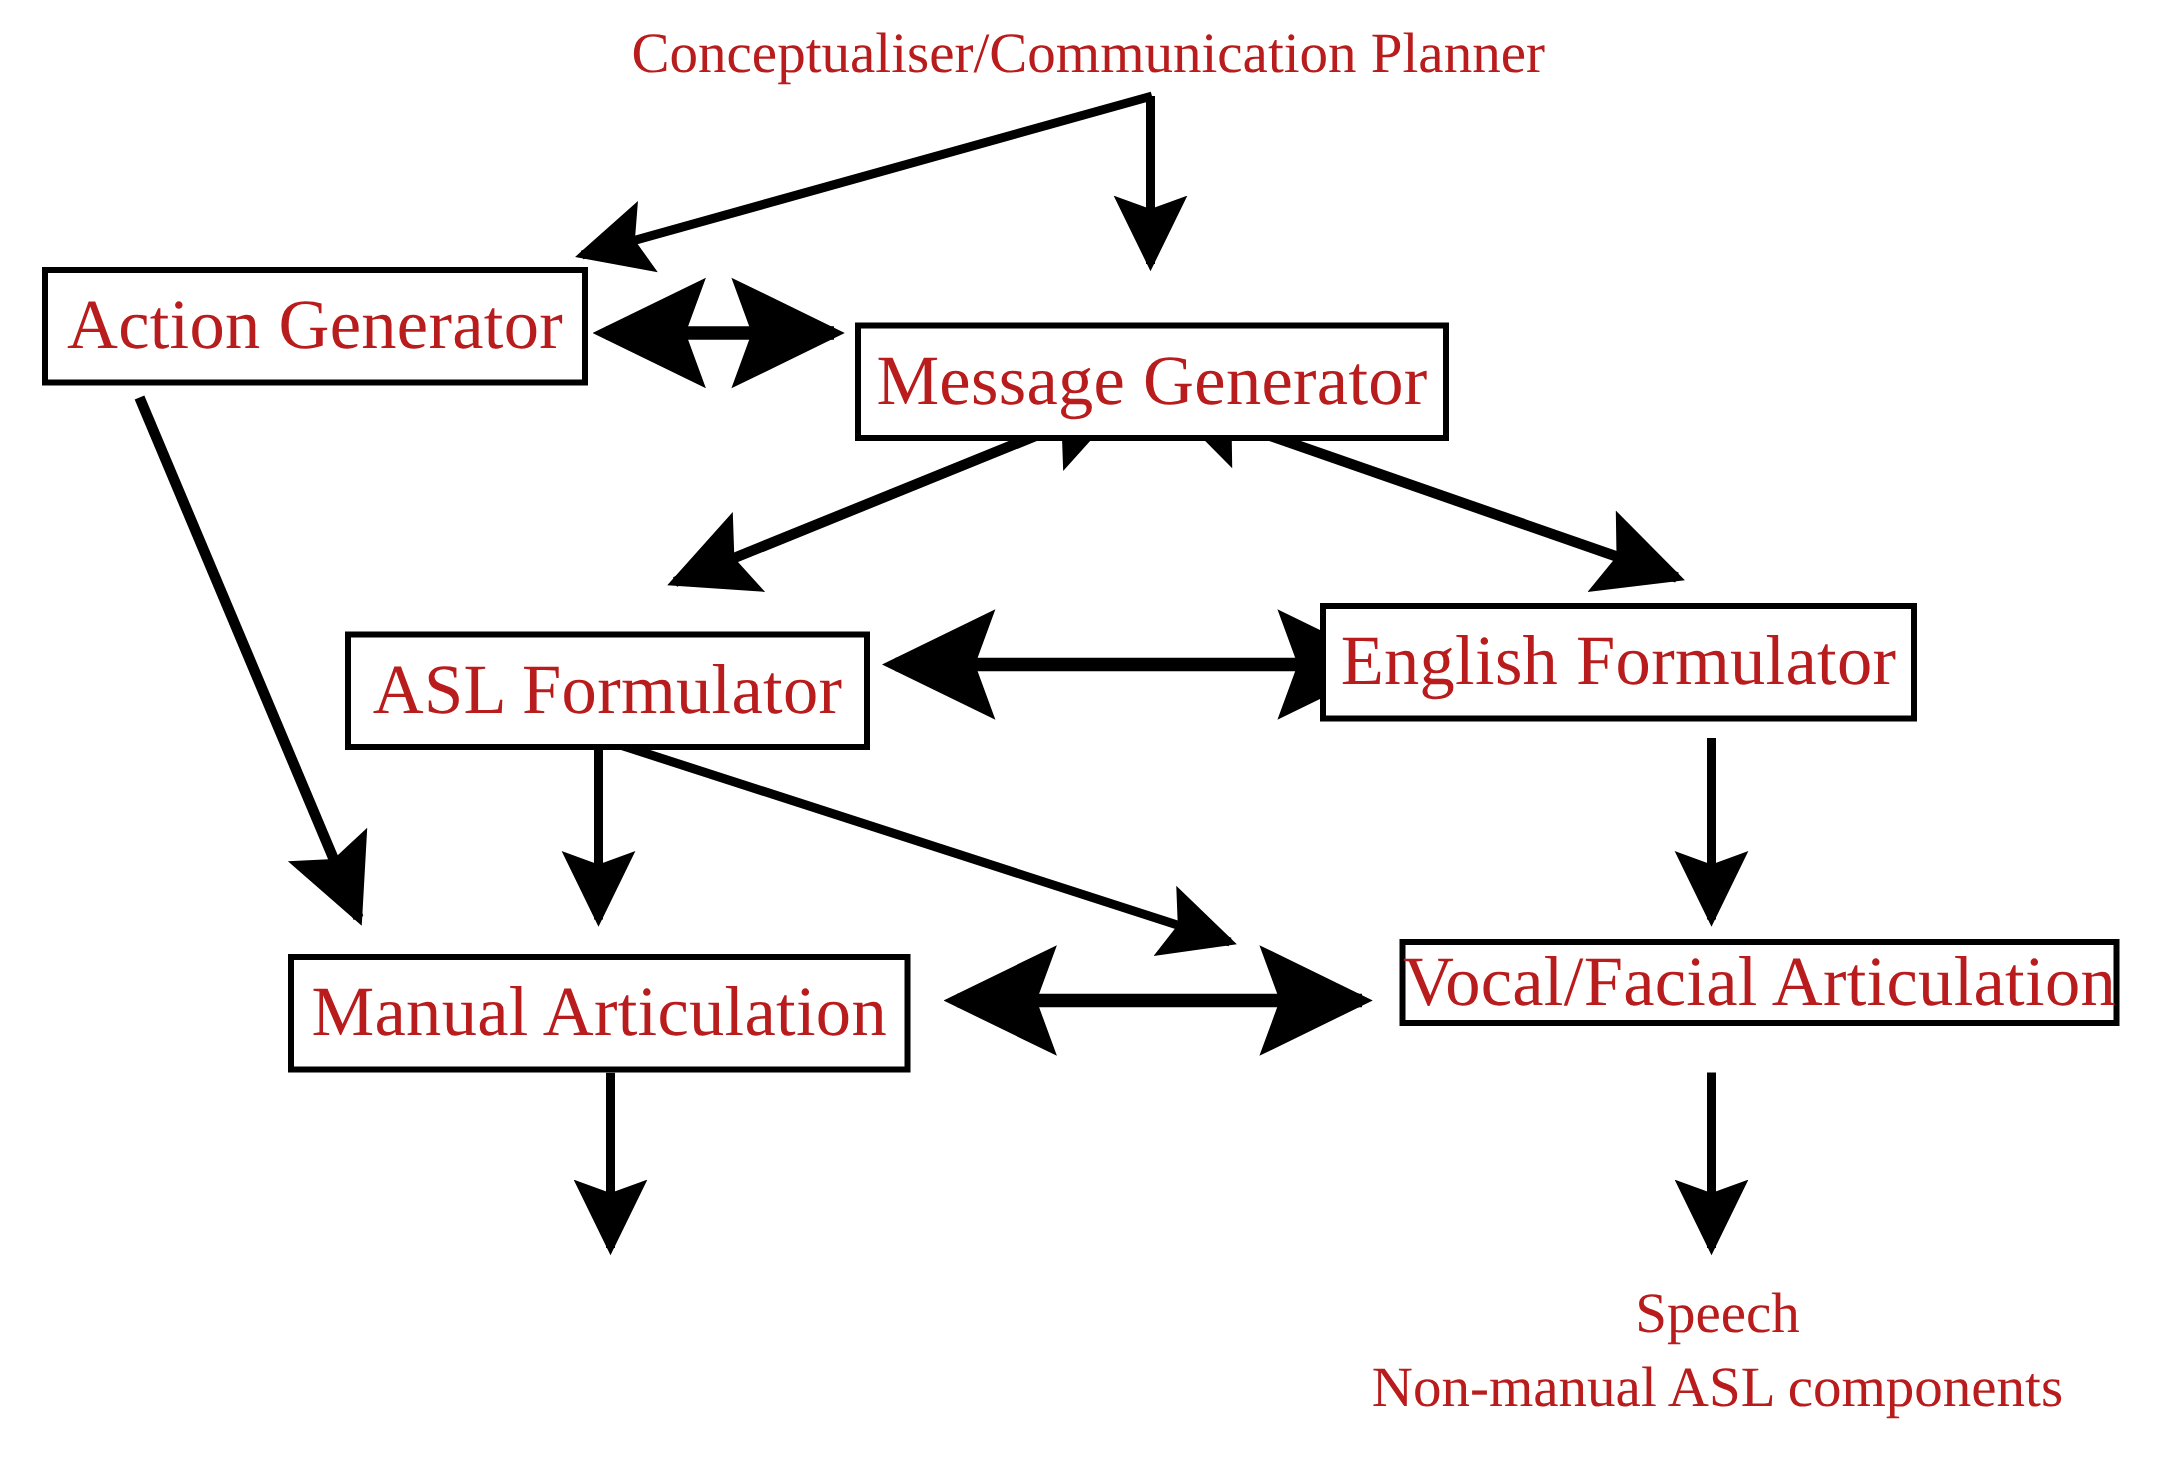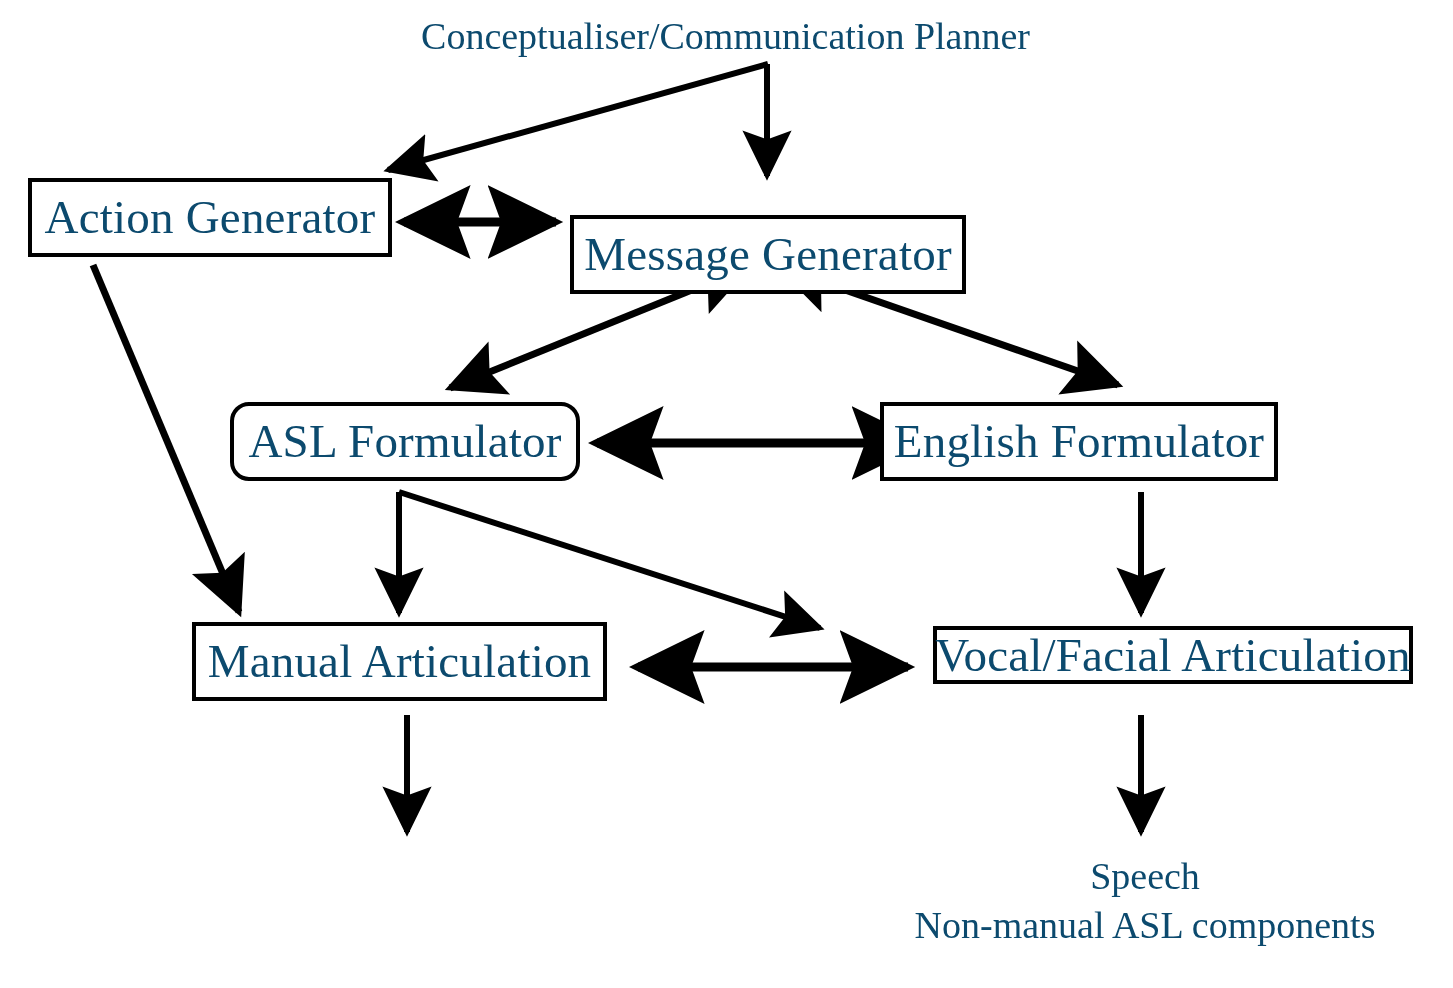--- a/index.html
+++ b/index.html
@@ -7,21 +7,21 @@
     padding: 0;
     background: #ffffff;
   }
   #stage {
     position: relative;
     width: 1453px;
     height: 988px;
     background: #ffffff;
     overflow: hidden;
     font-family: "Liberation Serif", "DejaVu Serif", serif;
-    color: #0c4a6e;
+    color: #b91c1c;
   }
   #edges {
     position: absolute;
     left: 0;
     top: 0;
     width: 1453px;
     height: 988px;
     pointer-events: none;
   }
   .node {
@@ -121,29 +121,29 @@
   </svg>
 
   <div class="node" style="left:28px; top:178px; width:364px; height:79px;">
     <span>Action Generator</span>
   </div>
 
   <div class="node" style="left:570px; top:178px; width:396px; height:79px;margin-top:37px;">
     <span>Message Generator</span>
   </div>
 
-  <div class="node" style="left:230px; top:402px; width:350px; height:79px;border-radius:19px;">
+  <div class="node" style="left:230px; top:421px; width:350px; height:79px;">
     <span>ASL Formulator</span>
   </div>
 
   <div class="node" style="left:880px; top:402px; width:398px; height:79px;">
     <span>English Formulator</span>
   </div>
 
-  <div class="node" style="left:192px; top:622px; width:415px; height:79px;">
+  <div class="node" style="left:192px; top:636px; width:415px; height:79px;">
     <span>Manual Articulation</span>
   </div>
 
   <div class="node" style="left:933px; top:626px; width:480px; height:58px;">
     <span>Vocal/Facial Articulation</span>
   </div>
 
 
   <div class="free-label" style="left:645px; top:852px; width:1000px;">Speech
 Non-manual ASL components</div>

